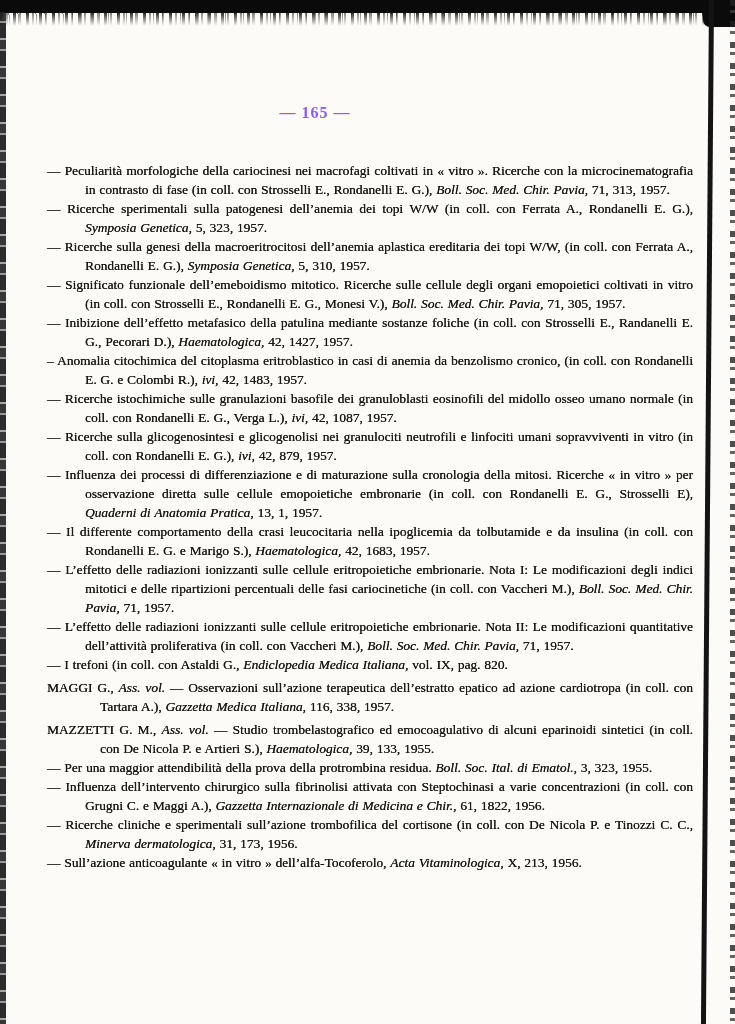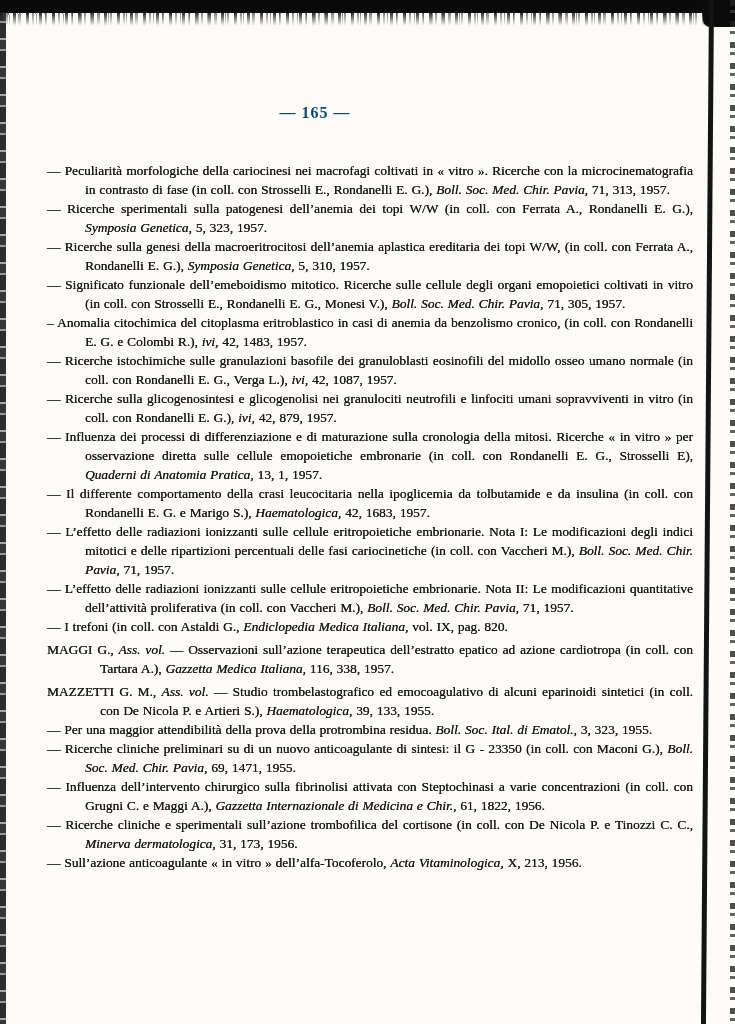--- a/index.html
+++ b/index.html
@@ -40,21 +40,21 @@
     transform:rotate(0.45deg); transform-origin:top left;
   }
   .right-edge{
     position:absolute; top:0; right:0; width:5px; height:1024px; opacity:.8;
     background:repeating-linear-gradient(180deg, #222 0 6px, transparent 6px 10px, #3d3d3d 10px 13px, transparent 13px 21px);
   }
   .corner-tr{ position:absolute; top:0; left:703px; width:32px; height:27px; background:#0b0b0b; border-bottom-left-radius:7px; }
   
   .page-number{
     position:absolute; top:104px; left:0; width:630px; text-align:center;
-    font-size:16px; font-weight:700; letter-spacing:1px; color:#0c4a6e;
+    font-size:16px; font-weight:700; letter-spacing:1px; color:#8b5cf6;
   }
   .bib{
     position:absolute; left:47px; top:161px; width:646px;
     font-size:13.4px; line-height:19px; text-align:justify;
     text-shadow:0.2px 0 0 currentColor; word-spacing:0.5px;
   }
   .para{ padding-left:38px; text-indent:-38px; }
   .para.author{ padding-left:53px; text-indent:-53px; }
   .para.gap{ margin-top:4px; }
   .it{ font-style:italic; }
@@ -68,28 +68,28 @@
 <div class="left-strip"></div>
 <div class="right-line"></div>
 <div class="right-edge"></div>
 
 <div class="page-number">— 165 —</div>
 <div class="bib" id="bib">
     <div class="para entry"><span>— Peculiarità morfologiche della cariocinesi nei macrofagi coltivati in « vitro ». Ricerche con la microcinematografia in contrasto di fase (in coll. con Strosselli E., Rondanelli E. G.), </span><span class="it">Boll. Soc. Med. Chir. Pavia,</span><span> 71, 313, 1957.</span></div>
     <div class="para entry"><span>— Ricerche sperimentali sulla patogenesi dell’anemia dei topi W/W (in coll. con Ferrata A., Rondanelli E. G.), </span><span class="it">Symposia Genetica,</span><span> 5, 323, 1957.</span></div>
     <div class="para entry"><span>— Ricerche sulla genesi della macroeritrocitosi dell’anemia aplastica ereditaria dei topi W/W, (in coll. con Ferrata A., Rondanelli E. G.), </span><span class="it">Symposia Genetica,</span><span> 5, 310, 1957.</span></div>
     <div class="para entry"><span>— Significato funzionale dell’emeboidismo mitotico. Ricerche sulle cellule degli organi emopoietici coltivati in vitro (in coll. con Strosselli E., Rondanelli E. G., Monesi V.), </span><span class="it">Boll. Soc. Med. Chir. Pavia,</span><span> 71, 305, 1957.</span></div>
+    <div class="para entry"><span>— Inibizione dell’effetto metafasico della patulina mediante sostanze foliche (in coll. con Strosselli E., Randanelli E. G., Pecorari D.), </span><span class="it">Haematologica,</span><span> 42, 1427, 1957.</span></div>
     <div class="para entry"><span>– Anomalia citochimica del citoplasma eritroblastico in casi di anemia da benzolismo cronico, (in coll. con Rondanelli E. G. e Colombi R.), </span><span class="it">ivi,</span><span> 42, 1483, 1957.</span></div>
     <div class="para entry"><span>— Ricerche istochimiche sulle granulazioni basofile dei granuloblasti eosinofili del midollo osseo umano normale (in coll. con Rondanelli E. G., Verga L.), </span><span class="it">ivi,</span><span> 42, 1087, 1957.</span></div>
     <div class="para entry"><span>— Ricerche sulla glicogenosintesi e glicogenolisi nei granulociti neutrofili e linfociti umani sopravviventi in vitro (in coll. con Rondanelli E. G.), </span><span class="it">ivi,</span><span> 42, 879, 1957.</span></div>
     <div class="para entry"><span>— Influenza dei processi di differenziazione e di maturazione sulla cronologia della mitosi. Ricerche « in vitro » per osservazione diretta sulle cellule emopoietiche embronarie (in coll. con Rondanelli E. G., Strosselli E), </span><span class="it">Quaderni di Anatomia Pratica,</span><span> 13, 1, 1957.</span></div>
     <div class="para entry"><span>— Il differente comportamento della crasi leucocitaria nella ipoglicemia da tolbutamide e da insulina (in coll. con Rondanelli E. G. e Marigo S.), </span><span class="it">Haematologica,</span><span> 42, 1683, 1957.</span></div>
     <div class="para entry"><span>— L’effetto delle radiazioni ionizzanti sulle cellule eritropoietiche embrionarie. Nota I: Le modificazioni degli indici mitotici e delle ripartizioni percentuali delle fasi cariocinetiche (in coll. con Vaccheri M.), </span><span class="it">Boll. Soc. Med. Chir. Pavia,</span><span> 71, 1957.</span></div>
     <div class="para entry"><span>— L’effetto delle radiazioni ionizzanti sulle cellule eritropoietiche embrionarie. Nota II: Le modificazioni quantitative dell’attività proliferativa (in coll. con Vaccheri M.), </span><span class="it">Boll. Soc. Med. Chir. Pavia,</span><span> 71, 1957.</span></div>
     <div class="para entry"><span>— I trefoni (in coll. con Astaldi G., </span><span class="it">Endiclopedia Medica Italiana,</span><span> vol. IX, pag. 820.</span></div>
     <div class="para author gap"><span>MAGGI G., </span><span class="it">Ass. vol.</span><span> — Osservazioni sull’azione terapeutica dell’estratto epatico ad azione cardiotropa (in coll. con Tartara A.), </span><span class="it">Gazzetta Medica Italiana,</span><span> 116, 338, 1957.</span></div>
     <div class="para author gap"><span>MAZZETTI G. M., </span><span class="it">Ass. vol.</span><span> — Studio trombelastografico ed emocoagulativo di alcuni eparinoidi sintetici (in coll. con De Nicola P. e Artieri S.), </span><span class="it">Haematologica,</span><span> 39, 133, 1955.</span></div>
     <div class="para entry"><span>— Per una maggior attendibilità della prova della protrombina residua. </span><span class="it">Boll. Soc. Ital. di Ematol.,</span><span> 3, 323, 1955.</span></div>
-    <div class="para entry"><span>— Ricerche cliniche preliminari su di un nuovo anticoagulante di sintesi: il G - 23350 (in coll. con Maconi G.), </span><span class="it">Boll. Soc. Med. Chir. Pavia,</span><span> 69, 1471, 1955.</span></div>
     <div class="para entry"><span>— Influenza dell’intervento chirurgico sulla fibrinolisi attivata con Steptochinasi a varie concentrazioni (in coll. con Grugni C. e Maggi A.), </span><span class="it">Gazzetta Internazionale di Medicina e Chir.,</span><span> 61, 1822, 1956.</span></div>
     <div class="para entry"><span>— Ricerche cliniche e sperimentali sull’azione trombofilica del cortisone (in coll. con De Nicola P. e Tinozzi C. C., </span><span class="it">Minerva dermatologica,</span><span> 31, 173, 1956.</span></div>
     <div class="para entry"><span>— Sull’azione anticoagulante « in vitro » dell’alfa-Tocoferolo, </span><span class="it">Acta Vitaminologica,</span><span> X, 213, 1956.</span></div>
   </div>
 
 </body></html>

